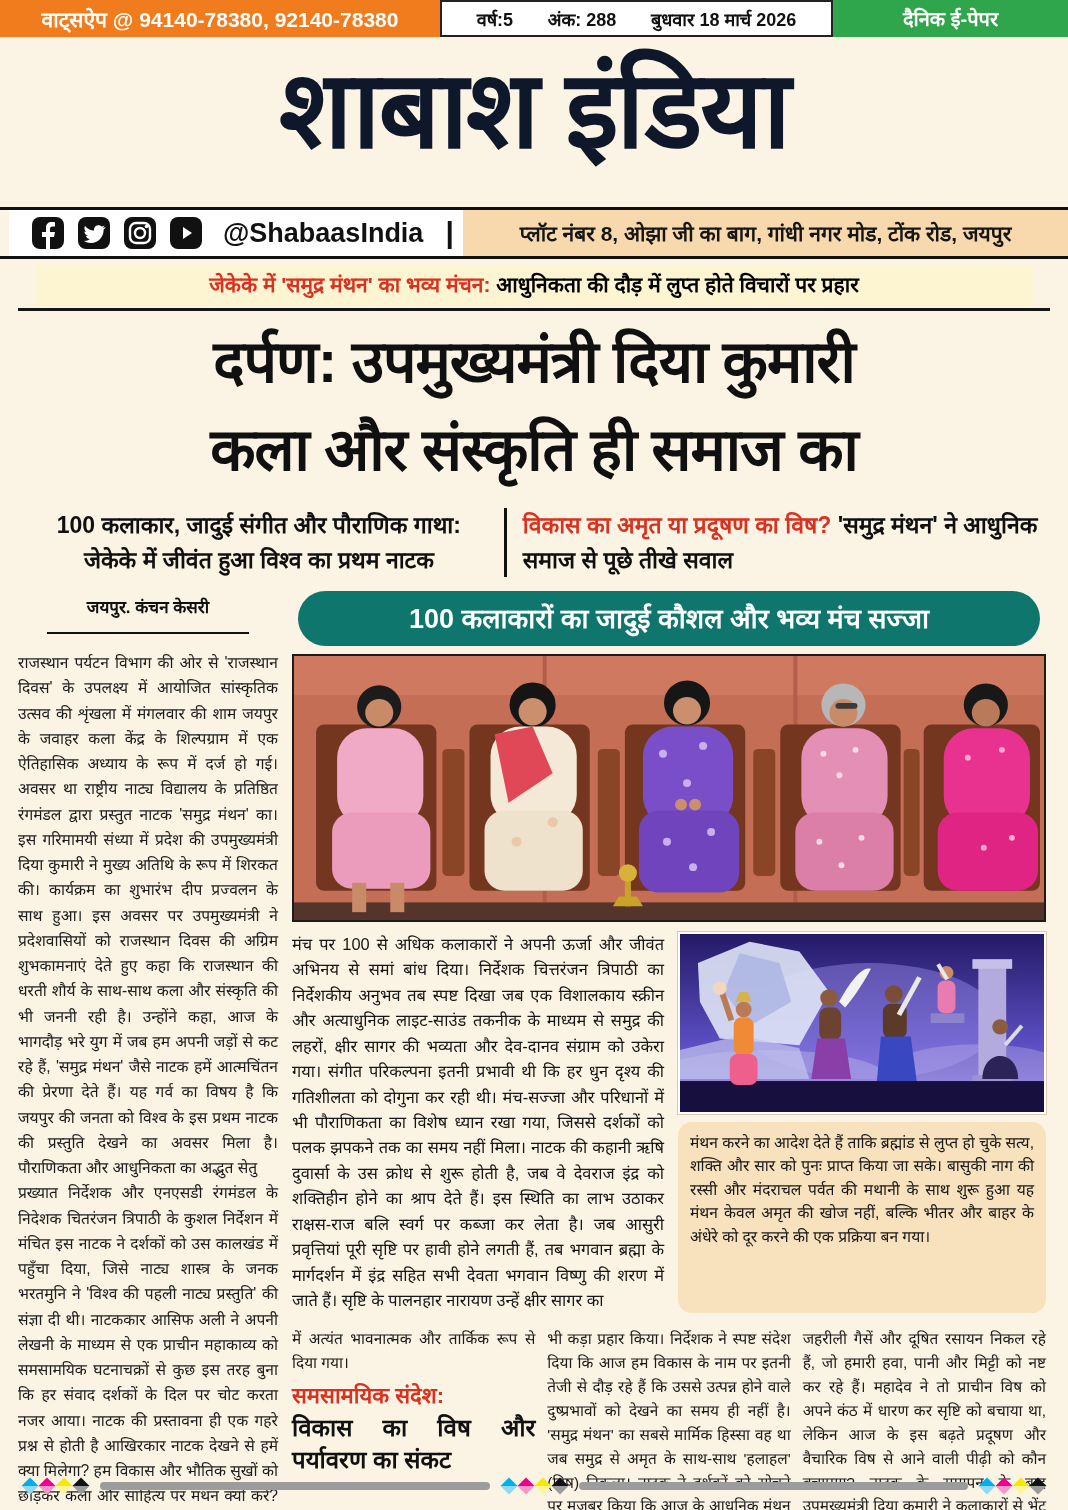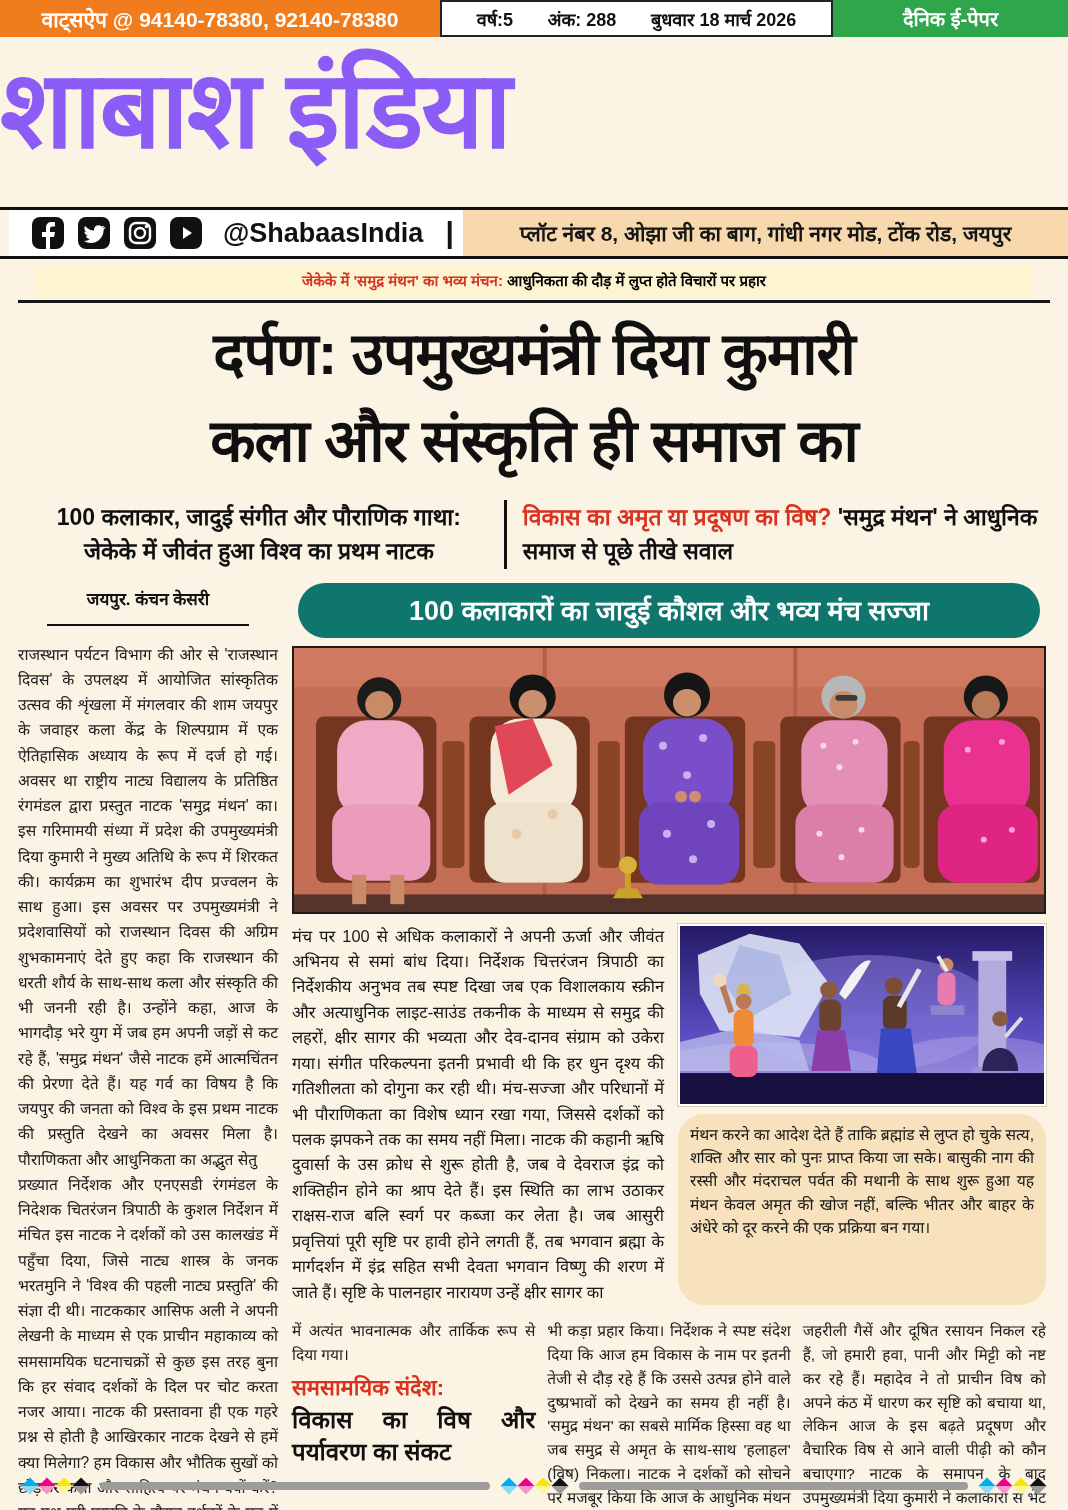--- a/index.html
+++ b/index.html
@@ -10,34 +10,34 @@
   
   .topbar { display:flex; align-items:stretch; height:37px; }
   .tb-orange { width:41.2%; background:#f07c1e; color:#fff; font-weight:bold; font-size:21px;
                display:flex; align-items:center; justify-content:center; }
   .tb-info { width:36.8%; background:#fff; border:2px solid #222; color:#111; font-weight:bold; font-size:18px;
              display:flex; align-items:center; justify-content:space-evenly;text-align:center; }
   .tb-green { flex:1; background:#2fa64b; color:#fff; font-weight:bold; font-size:20px;
               display:flex; align-items:center; justify-content:center; }
 
   
-  .masthead { text-align:left; font-size:108px; font-weight:800; color:#8b5cf6; line-height:1.35;
+  .masthead { text-align:center; font-size:108px; font-weight:800; color:#0f172a; line-height:1.35;
               height:168px; letter-spacing:-2px; }
 
   
   .socialbar { display:flex; height:52px; margin:2px 0 0 0; border-top:3px solid #111; border-bottom:3px solid #111; }
   .social-left { width:42.5%; background:#fff; display:flex; align-items:center; gap:12px; padding-left:22px;margin-left:9px; }
   .icon { width:34px; height:34px; display:inline-flex; align-items:center; justify-content:center; }
   .handle { font-weight:bold; font-size:27px; color:#111; margin-left:8px; }
   .pipe { font-size:30px; color:#111; font-weight:bold; margin-left:10px; }
   .social-right { flex:1; background:#f8d9ad; display:flex; align-items:center; justify-content:center;
                   font-weight:bold; font-size:21px; color:#161616; }
 
   
-  .kicker { margin:6px 35px 0; background:#fdf5d2; text-align:center; font-weight:bold; font-size:15px;
+  .kicker { margin:6px 35px 0; background:#fdf5d2; text-align:center; font-weight:bold; font-size:21px;
             padding:5px 0 7px; line-height:1.4; }
   .kicker .red { color:#d93220; }
   .rule { border-top:3px solid #161616; margin:2px 18px 0; }
   .headline { text-align:center; font-weight:800; color:#101010; font-size:59px; line-height:1.48;
               margin-top:8px; letter-spacing:-1px; }
 
   .subheads { display:flex; margin:14px 30px 0;justify-content:flex-end; }
   .sh-left { width:47%; font-weight:bold; font-size:23px; line-height:1.5; text-align:center; color:#101010;
              padding-right:16px; }
   .sh-right { flex:1; font-weight:bold; font-size:23px; line-height:1.5; text-align:left; color:#101010;
@@ -52,21 +52,21 @@
   .leftcol p { font-size:15.6px; line-height:1.62; text-align:justify; color:#1c1c1c; }
   .rightarea { flex:1; }
   .banner { background:#0f766e; color:#fff; font-weight:bold; font-size:27px; text-align:center;
             border-radius:28px; padding:8px 0 10px; margin:0 6px; }
   .photo-main { margin:8px 0 0; border:2px solid #1c1c1c; height:268px; overflow:hidden; background:#c56e56; }
   .photo-main svg, .photo-stage svg { display:block; width:100%; height:100%; }
   .row1 { display:flex; gap:14px; margin-top:10px; }
   .midcol { width:372px; font-size:16.4px; line-height:1.55; text-align:justify; color:#161616; }
   .rightstack { flex:1; display:flex; flex-direction:column; gap:8px; }
   .photo-stage { height:182px; border:2px solid #fff; outline:1px solid #d9cbb4; overflow:hidden; background:#2b2170; }
-  .highlight { background:#f8e1bd; border-radius:26px; padding:9px 12px; font-size:15.6px; line-height:1.5;
+  .highlight { background:#f8e1bd; border-radius:14px; padding:9px 12px; font-size:15.6px; line-height:1.5;
                text-align:justify; color:#171717; flex:1; }
   .row2 { display:flex; gap:12px; margin-top:14px; }
   .bcol { flex:1; font-size:15.4px; line-height:1.55; text-align:justify; color:#1a1a1a; }
   .crosshead { margin:6px 0 2px; }
   .crosshead .red { color:#d93220; font-weight:bold; font-size:22px; line-height:1.4; }
   .crosshead .blk { color:#111; font-weight:bold; font-size:24px; line-height:1.35; }
 
   
   .footer { position:absolute; left:0; right:0; bottom:18px; display:flex; align-items:center; padding:0 24px; gap:5px; }
   .regbar { flex:1; height:8px; border-radius:4px; background:#9c9c9c; margin:0 8px; }

